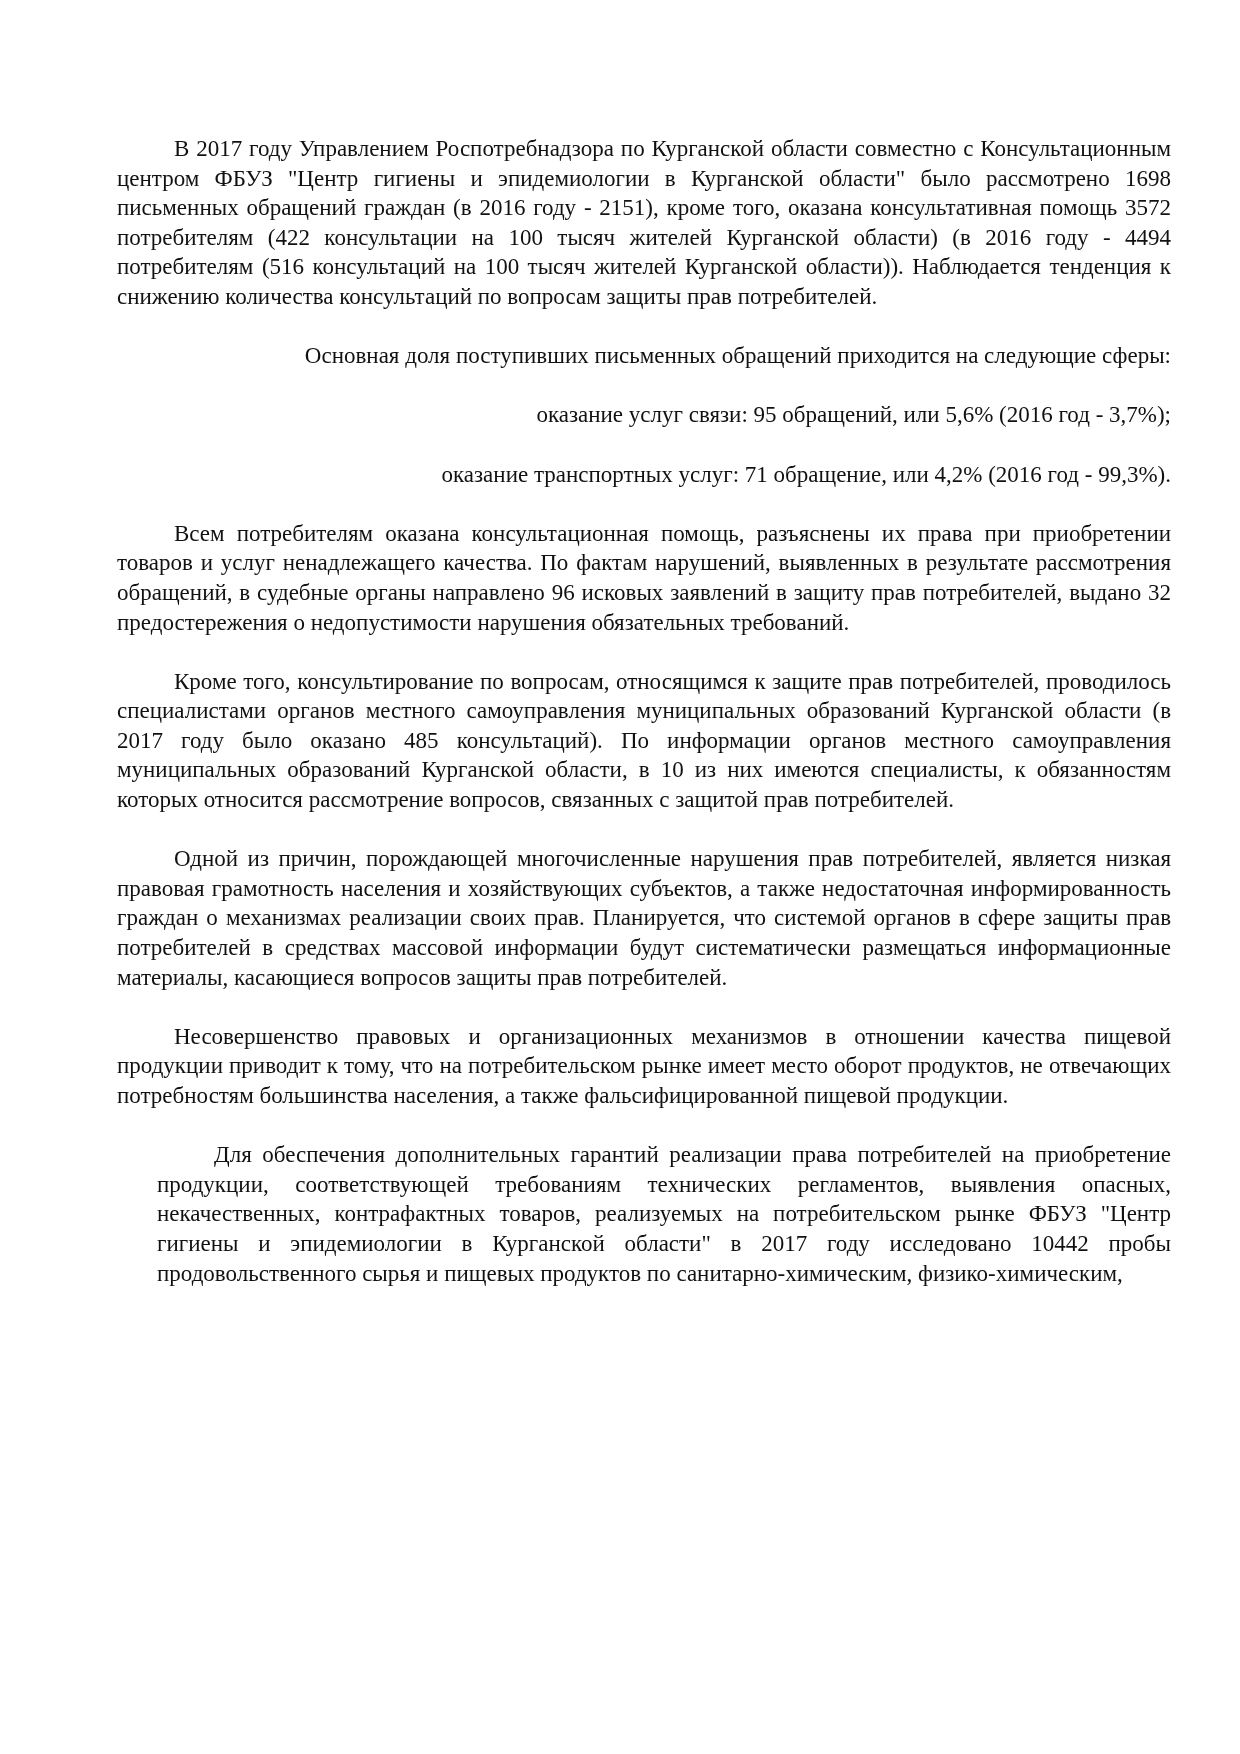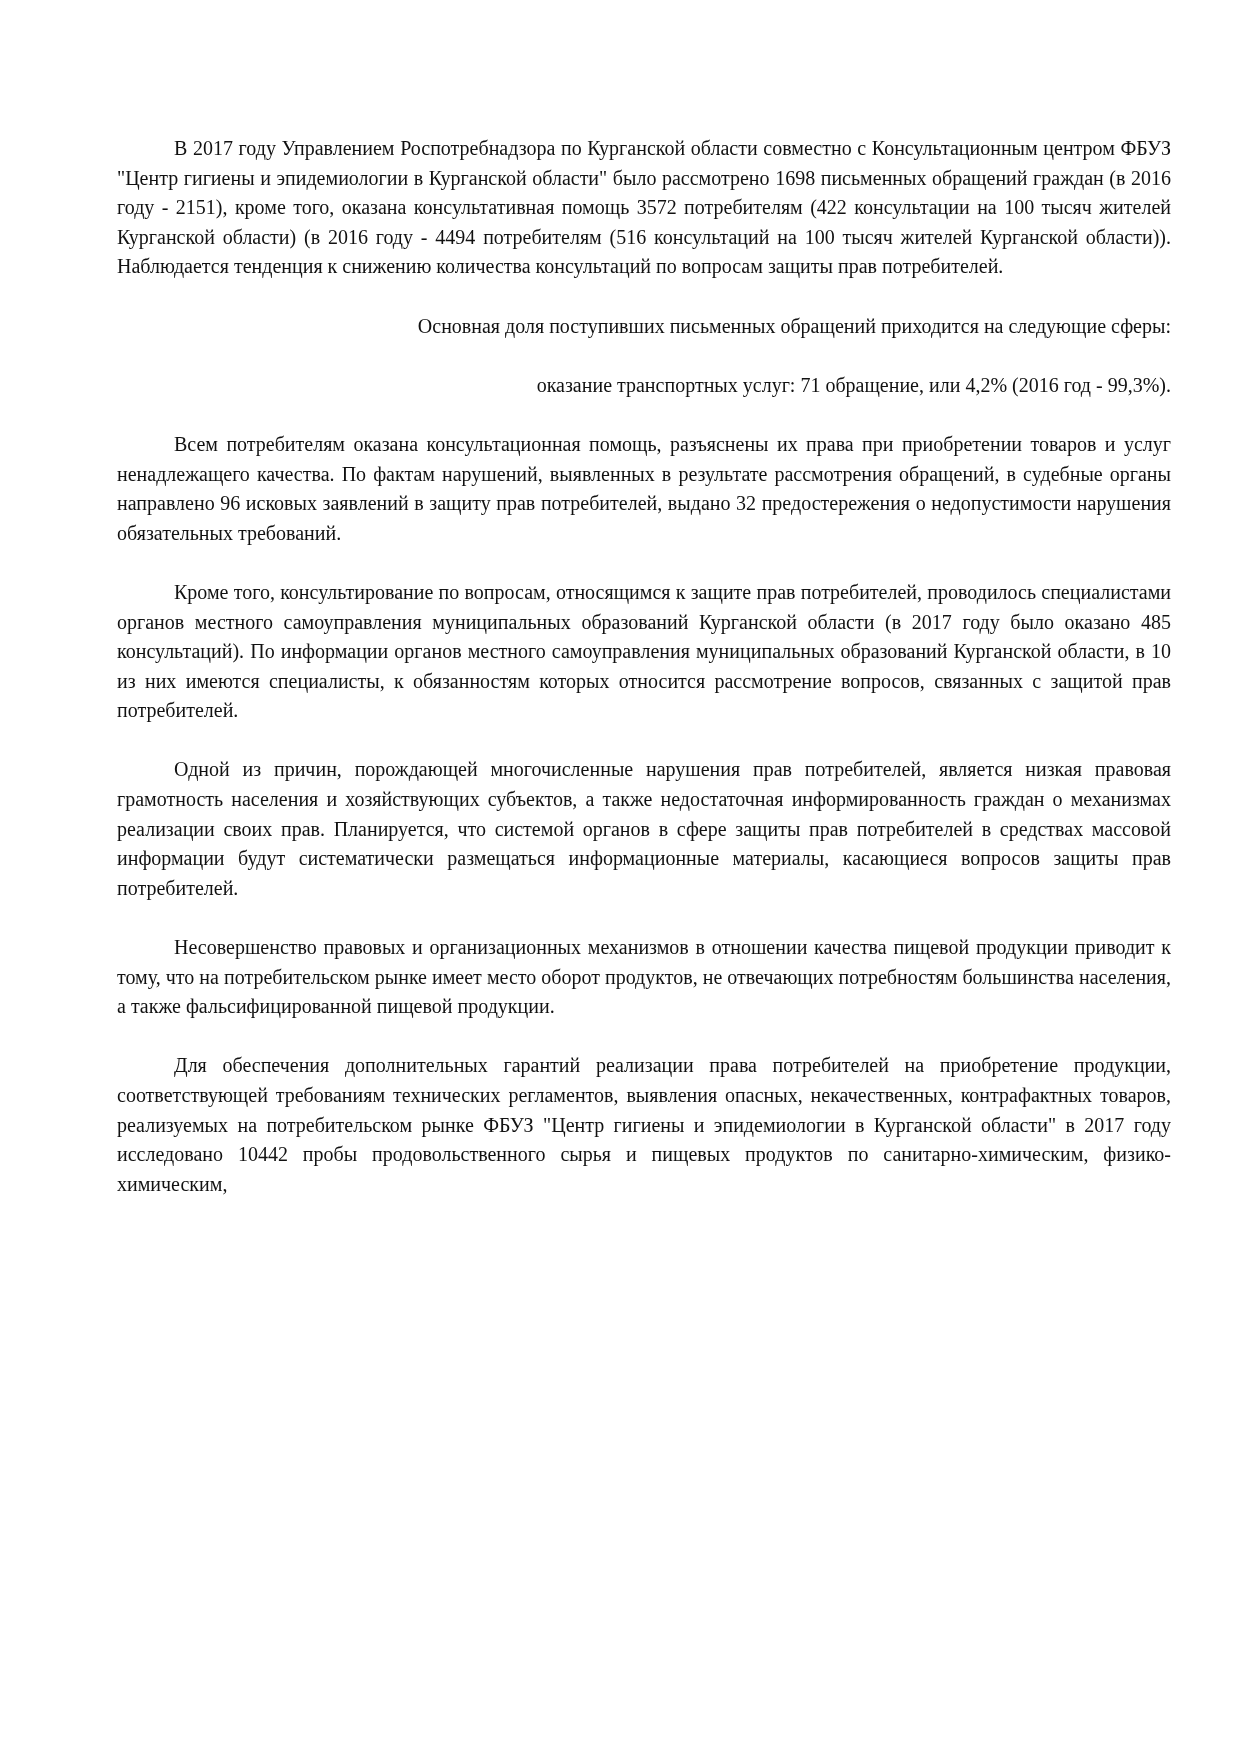--- a/index.html
+++ b/index.html
@@ -15,39 +15,41 @@
       color: #111111;
       font-family: "Liberation Serif", "DejaVu Serif", serif;
     }
     .page {
       position: absolute;
       left: 117px;
       top: 134px;
       width: 1054px;
     }
     .para {
-      font-size: 20px;
+      font-size: 23px;
       line-height: 29.6px;
       text-align: justify;
       text-indent: 57px;
       margin: 0 0 29.6px 0;
       hyphens: none;
     }
     .para.single {
       text-align: right;
     }
     .para.last {
       margin-bottom: 0;
+      margin-left: 40px;
     }
   </style>
 </head>
 <body>
 
 <div class="page">
   <p class="para">В 2017 году Управлением Роспотребнадзора по Курганской области совместно с Консультационным центром ФБУЗ "Центр гигиены и эпидемиологии в Курганской области" было рассмотрено 1698 письменных обращений граждан (в 2016 году - 2151), кроме того, оказана консультативная помощь 3572 потребителям (422 консультации на 100 тысяч жителей Курганской области) (в 2016 году - 4494 потребителям (516 консультаций на 100 тысяч жителей Курганской области)). Наблюдается тенденция к снижению количества консультаций по вопросам защиты прав потребителей.</p>
   <p class="para single">Основная доля поступивших письменных обращений приходится на следующие сферы:</p>
+  <p class="para single">оказание услуг связи: 95 обращений, или 5,6% (2016 год - 3,7%);</p>
   <p class="para single">оказание транспортных услуг: 71 обращение, или 4,2% (2016 год - 99,3%).</p>
   <p class="para">Всем потребителям оказана консультационная помощь, разъяснены их права при приобретении товаров и услуг ненадлежащего качества. По фактам нарушений, выявленных в результате рассмотрения обращений, в судебные органы направлено 96 исковых заявлений в защиту прав потребителей, выдано 32 предостережения о недопустимости нарушения обязательных требований.</p>
   <p class="para">Кроме того, консультирование по вопросам, относящимся к защите прав потребителей, проводилось специалистами органов местного самоуправления муниципальных образований Курганской области (в 2017 году было оказано 485 консультаций). По информации органов местного самоуправления муниципальных образований Курганской области, в 10 из них имеются специалисты, к обязанностям которых относится рассмотрение вопросов, связанных с защитой прав потребителей.</p>
   <p class="para">Одной из причин, порождающей многочисленные нарушения прав потребителей, является низкая правовая грамотность населения и хозяйствующих субъектов, а также недостаточная информированность граждан о механизмах реализации своих прав. Планируется, что системой органов в сфере защиты прав потребителей в средствах массовой информации будут систематически размещаться информационные материалы, касающиеся вопросов защиты прав потребителей.</p>
   <p class="para">Несовершенство правовых и организационных механизмов в отношении качества пищевой продукции приводит к тому, что на потребительском рынке имеет место оборот продуктов, не отвечающих потребностям большинства населения, а также фальсифицированной пищевой продукции.</p>
   <p class="para last">Для обеспечения дополнительных гарантий реализации права потребителей на приобретение продукции, соответствующей требованиям технических регламентов, выявления опасных, некачественных, контрафактных товаров, реализуемых на потребительском рынке ФБУЗ "Центр гигиены и эпидемиологии в Курганской области" в 2017 году исследовано 10442 пробы продовольственного сырья и пищевых продуктов по санитарно-химическим, физико-химическим,</p>
 </div>
 
 </body></html>

